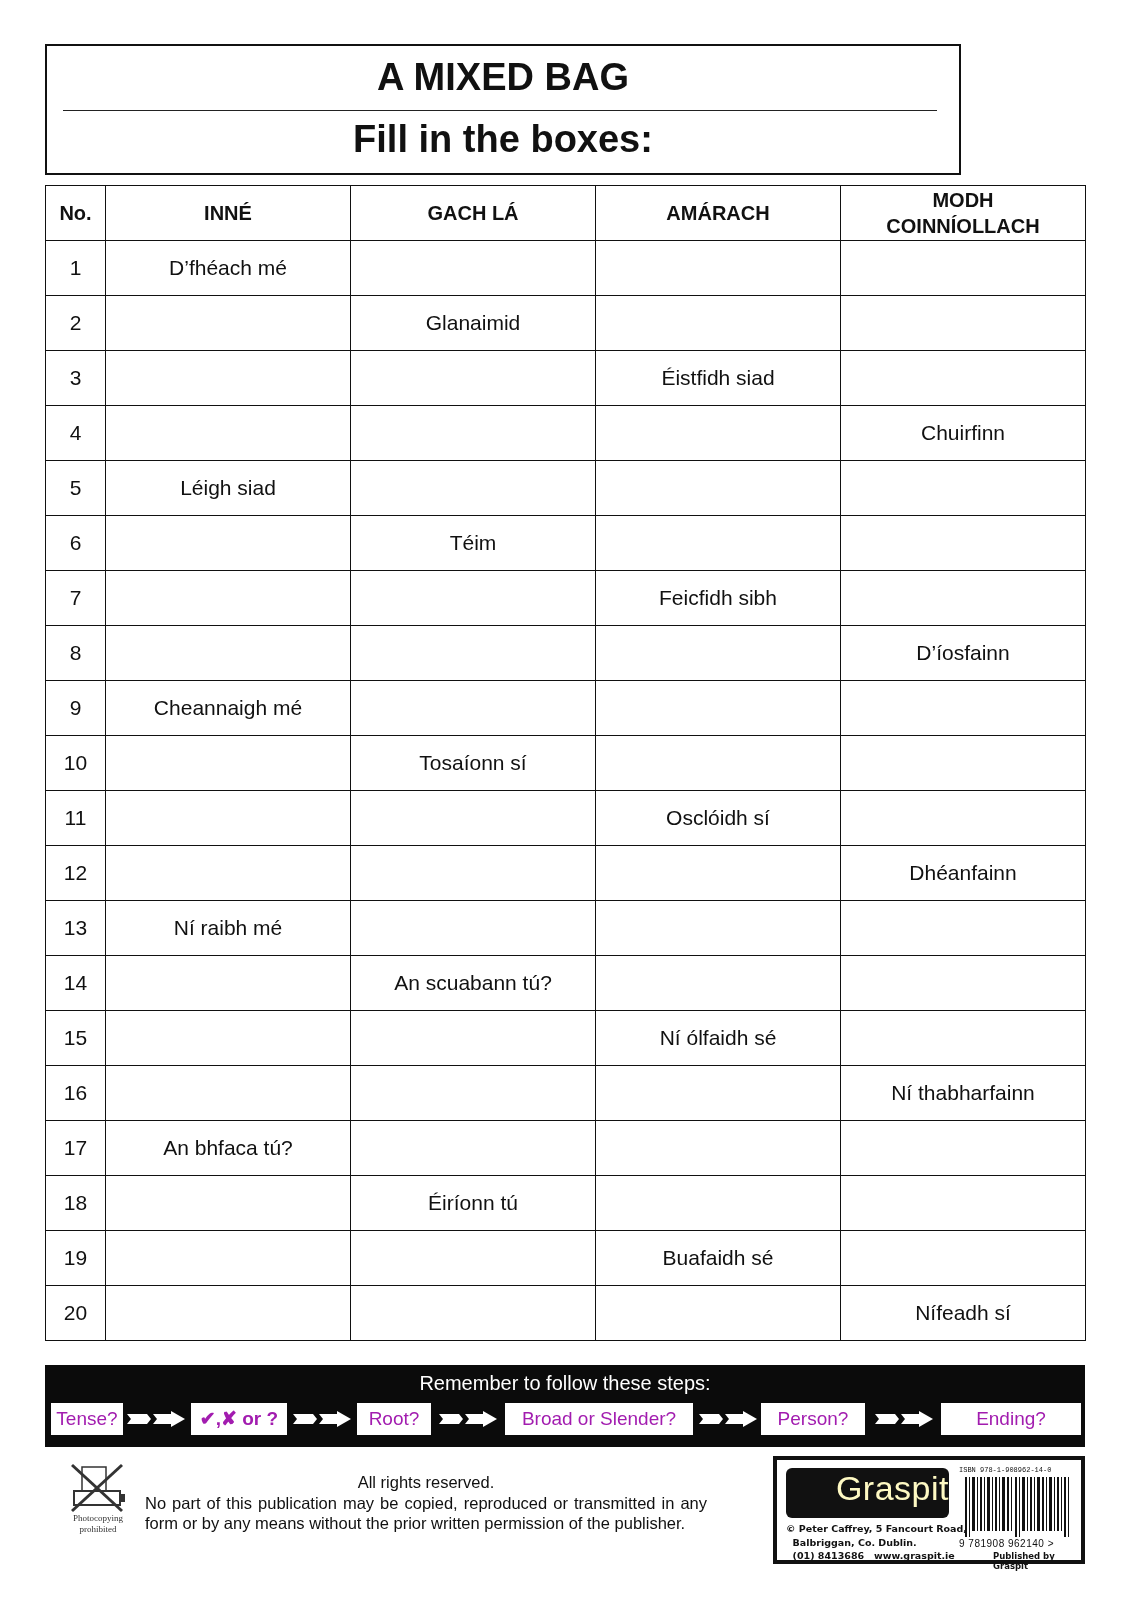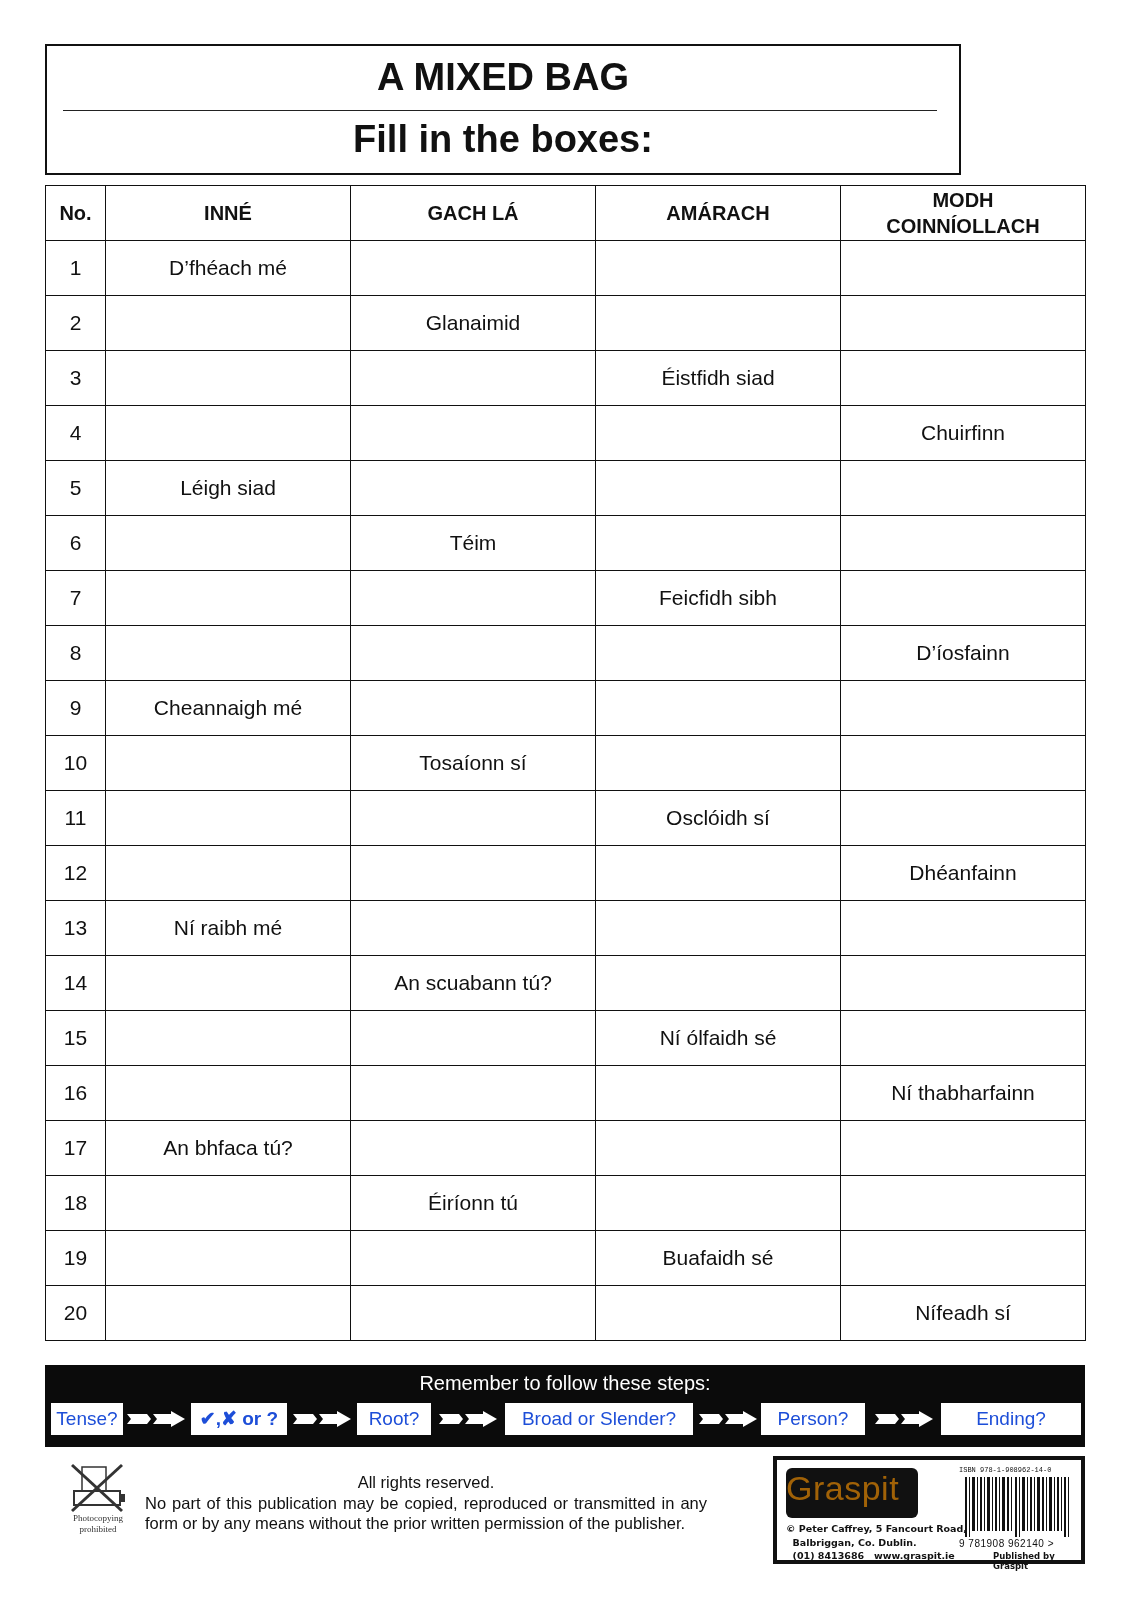--- a/index.html
+++ b/index.html
@@ -9,28 +9,28 @@
   .title-rule{position:absolute;left:16px;right:22px;top:64px;border-top:1.5px solid #222;}
   .title-sub{position:absolute;left:0;right:0;top:72px;text-align:center;font-weight:bold;font-size:38px;}
   table.grid{position:absolute;left:45px;top:185px;width:1040px;border-collapse:collapse;table-layout:fixed;}
   table.grid th, table.grid td{border:1.5px solid #111;text-align:center;vertical-align:middle;padding:0;}
   table.grid th{height:54px;font-weight:bold;font-size:20px;line-height:26px;}
   table.grid td{height:54px;font-size:21px;}
   table.grid td.no{font-size:21px;}
   .col-no{width:60px;} .col-a{width:245px;} .col-b{width:245px;} .col-c{width:245px;} .col-d{width:245px;}
   .steps{position:absolute;left:45px;top:1365px;width:1040px;height:82px;background:#0b0b0b;}
   .steps-title{position:absolute;left:0;right:0;top:7px;text-align:center;color:#fff;font-size:20px;}
-  .step{position:absolute;top:38px;height:32px;background:#fff;color:#1d4ed8;font-size:19px;line-height:32px;text-align:center;}
+  .step{position:absolute;top:38px;height:32px;background:#fff;color:#a21caf;font-size:19px;line-height:32px;text-align:center;}
   .arrow{position:absolute;top:46px;height:16px;}
   .footer-icon{position:absolute;left:66px;top:1463px;width:64px;height:76px;}
   .footer-icon .cap{position:absolute;left:0;right:0;top:50px;text-align:center;font-family:"Liberation Serif",serif;font-size:9px;line-height:11px;color:#333;}
   .rights{position:absolute;left:145px;top:1472px;width:562px;font-size:16.5px;line-height:20.5px;text-align:justify;}
   .rights-head{display:block;text-align:center;font-weight:normal;font-size:16.5px;}
   .pub-box{position:absolute;left:773px;top:1456px;width:312px;height:108px;border:4px solid #111;box-sizing:border-box;}
-  .logo{position:absolute;left:9px;top:8px;width:132px;height:50px;background:#111;border-radius:6px;color:#a16207;font-size:34px;line-height:40px;text-align:left;letter-spacing:0.5px;}
+  .logo{position:absolute;left:9px;top:8px;width:132px;height:50px;background:#111;border-radius:6px;color:#fef9c3;font-size:34px;line-height:40px;text-align:right;letter-spacing:0.5px;padding-left:31px;}
   .pub-address{position:absolute;left:9px;top:62px;font-family:"DejaVu Sans",sans-serif;font-weight:bold;font-size:9.5px;line-height:13.5px;white-space:pre;}
   .barcode{position:absolute;left:186px;top:17px;width:112px;height:60px;}
   .isbn{position:absolute;left:182px;top:6px;font-family:"Liberation Mono",monospace;font-size:7px;}
   .barnum{position:absolute;left:182px;top:78px;font-family:Liberation Sans, sans-serif;font-size:10px;letter-spacing:0.5px;}
   .published{position:absolute;left:192px;top:91px;font-family:"DejaVu Sans",sans-serif;font-weight:bold;font-size:8.5px;padding-left:24px;}
 </style>
 </head>
 <body>
 
 <div class="title-box">

